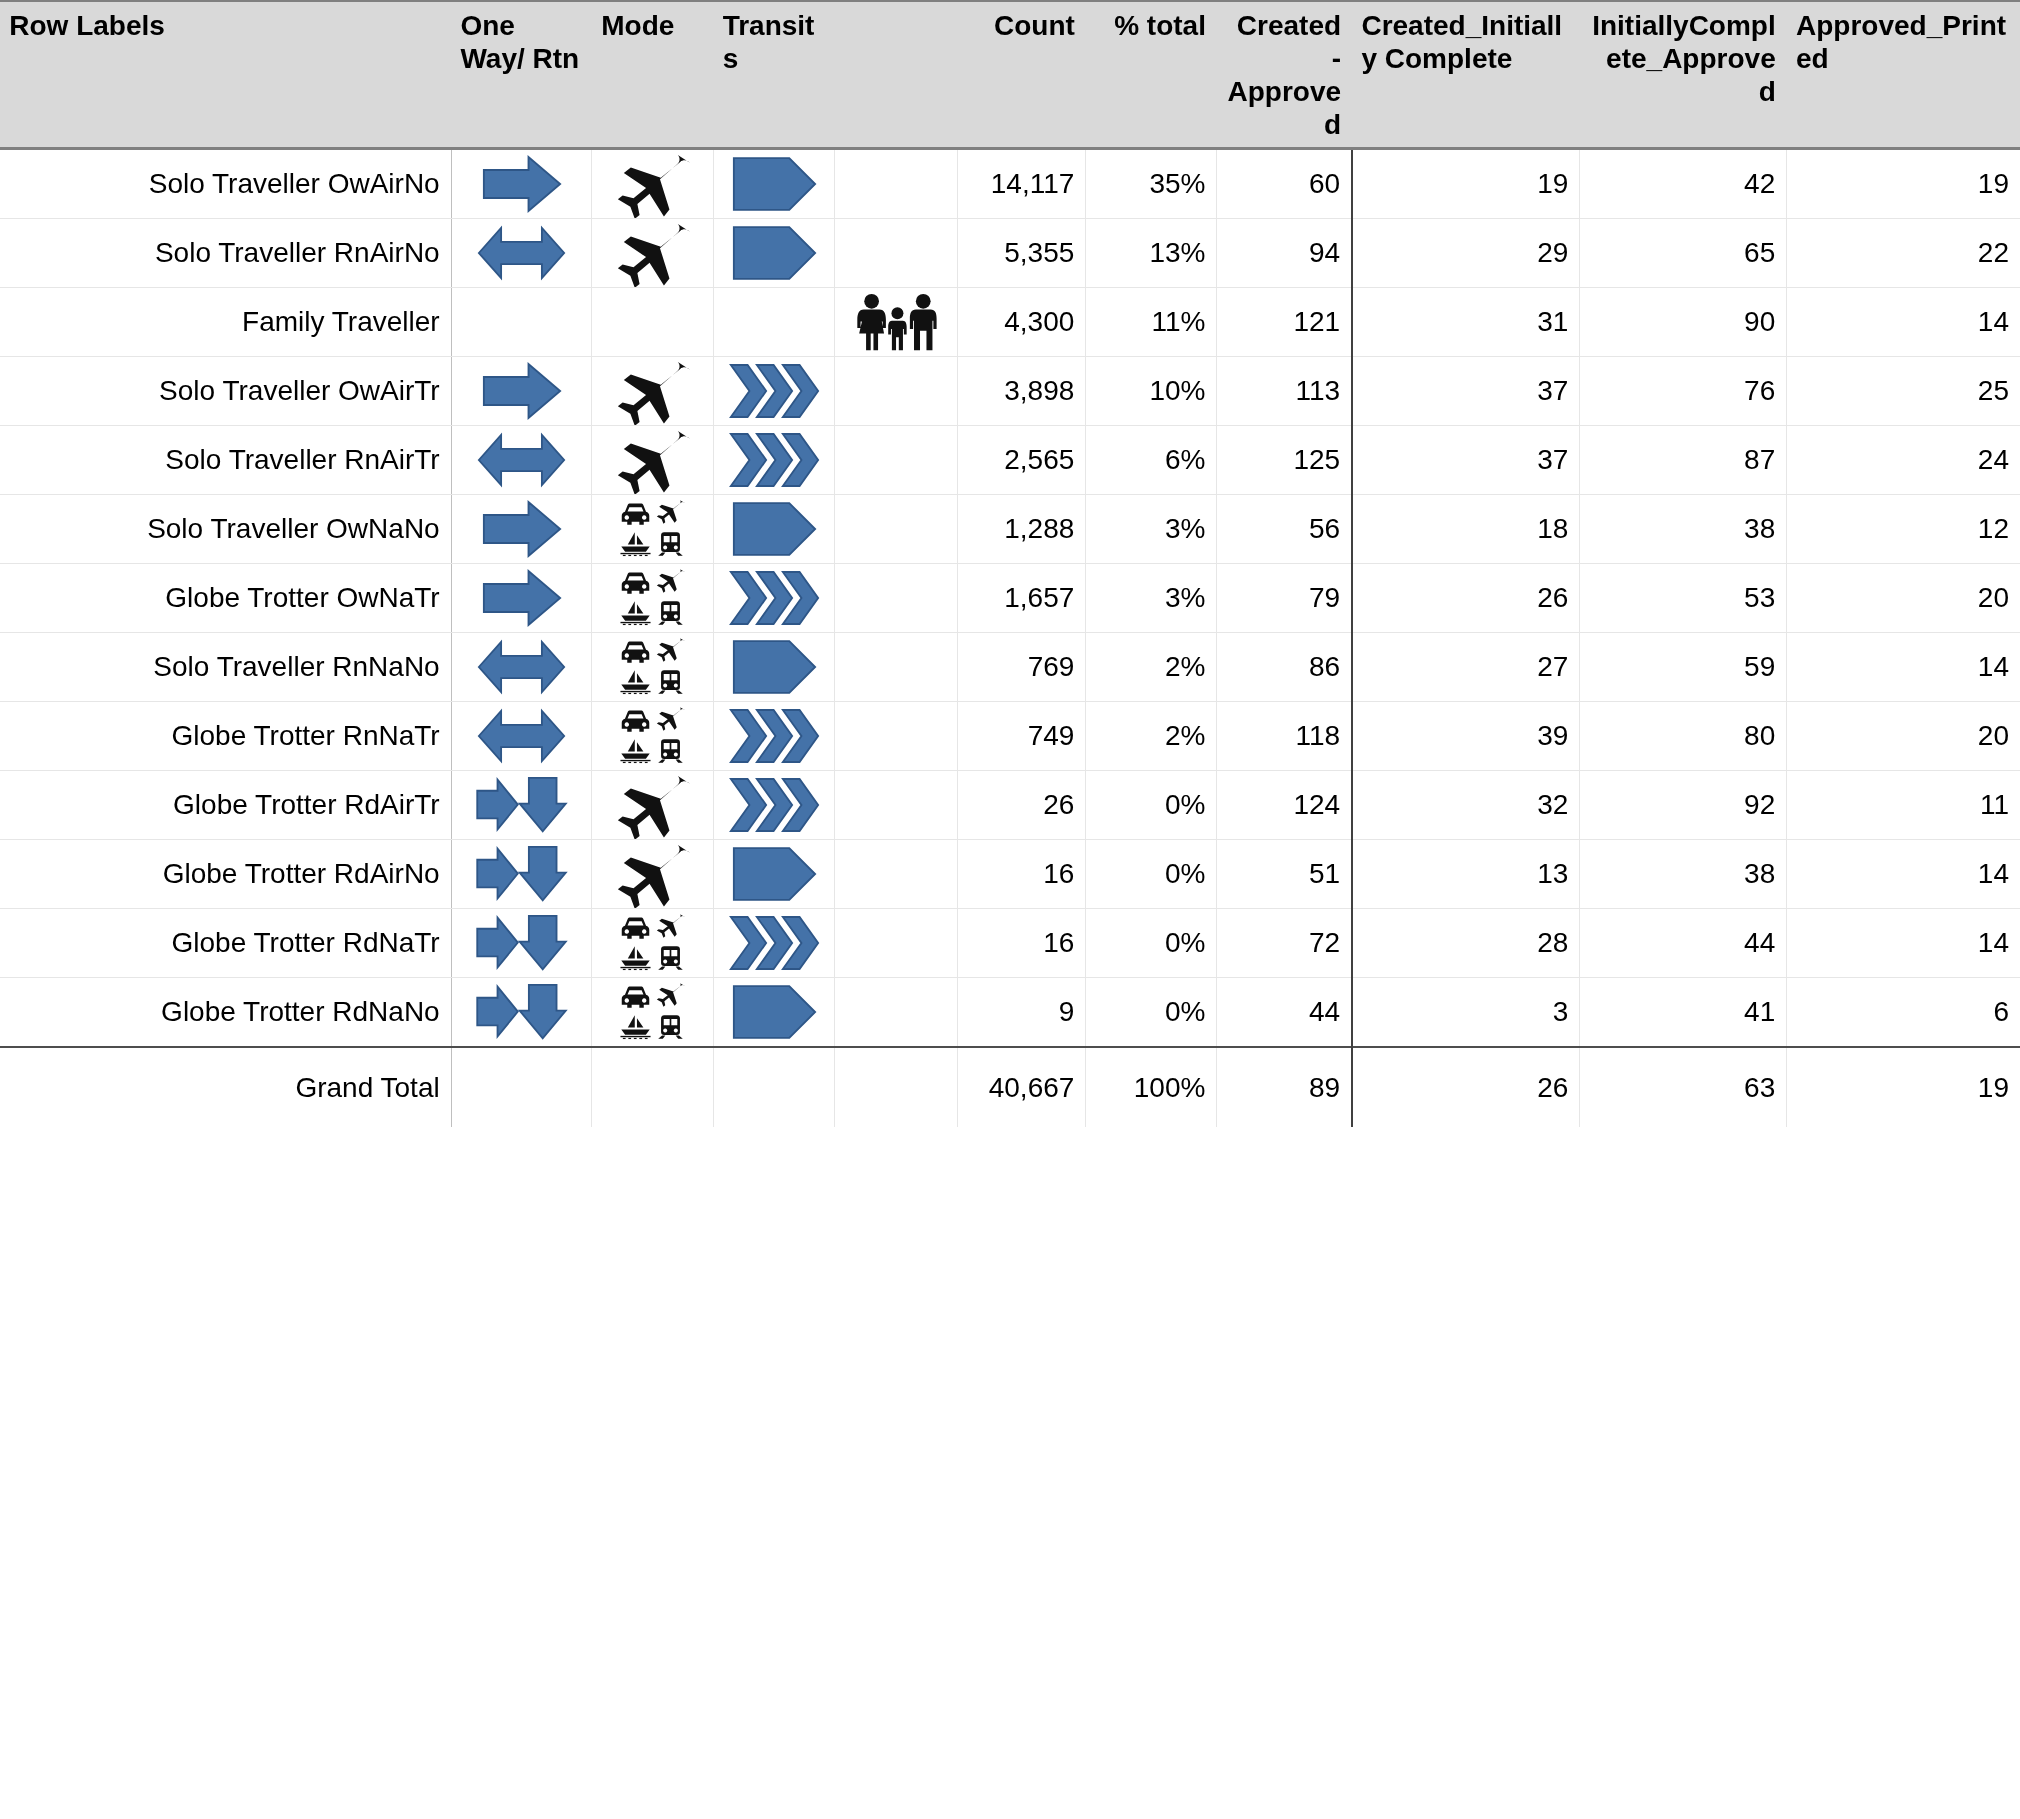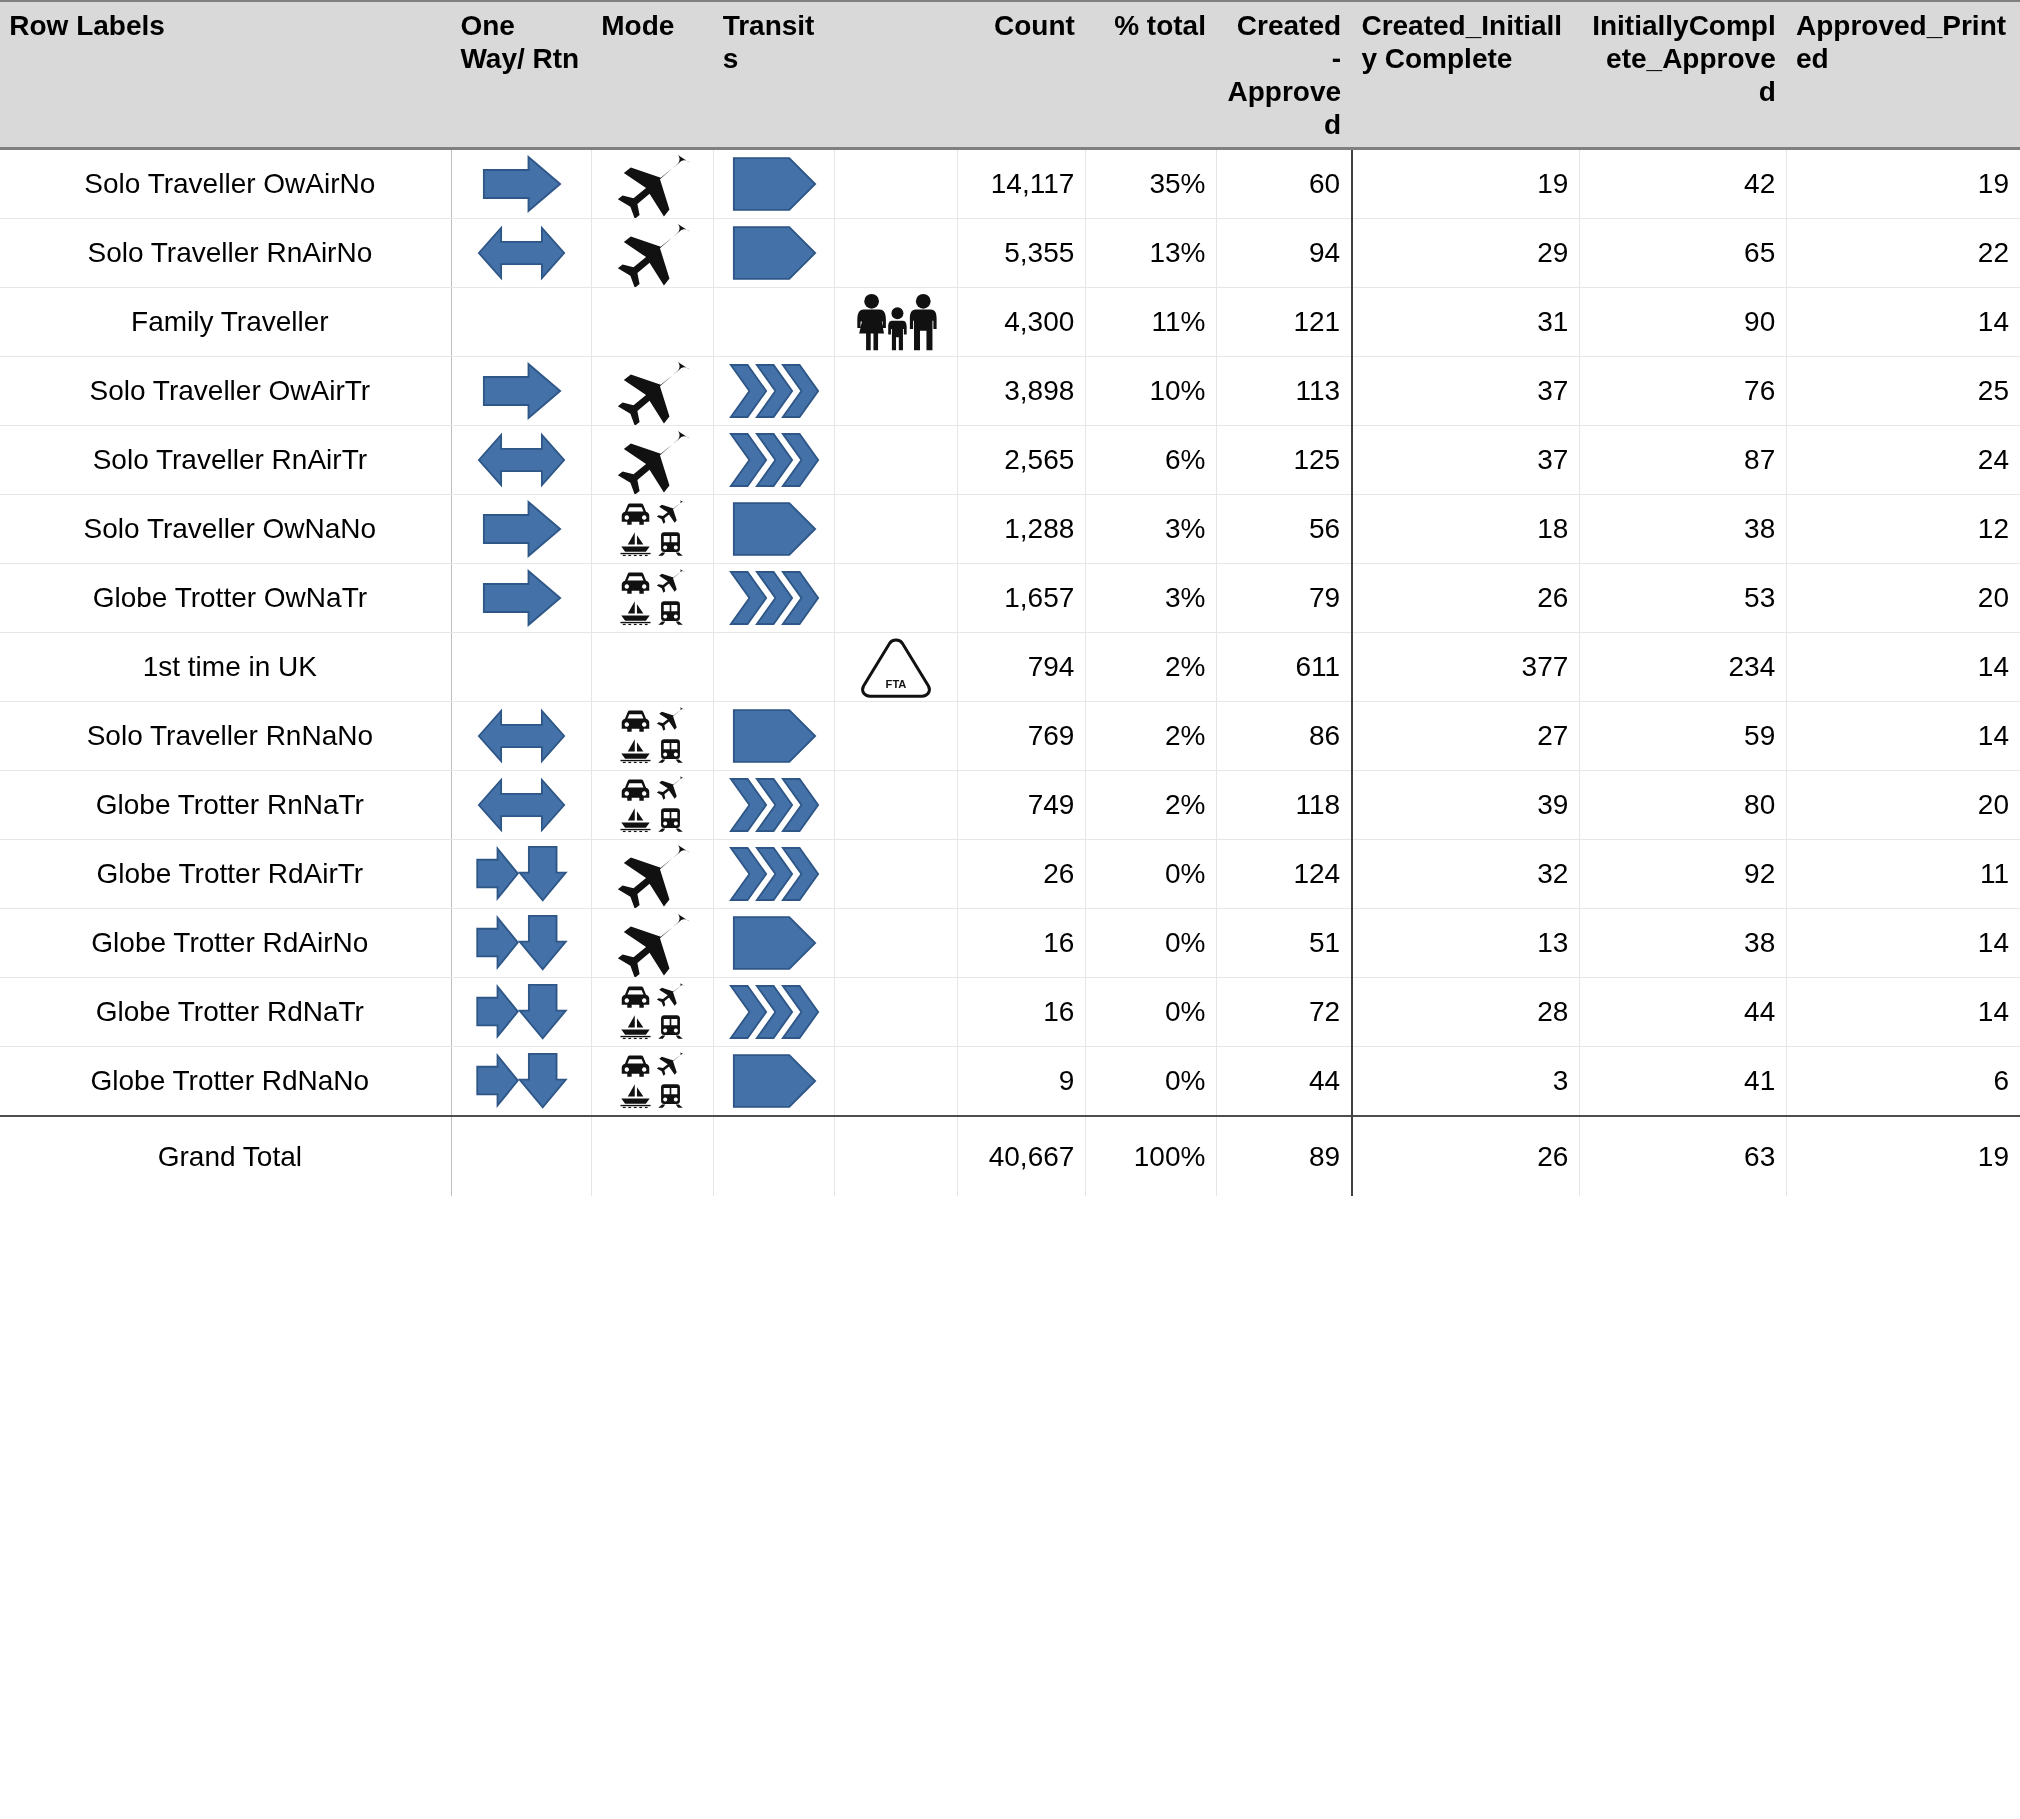--- a/index.html
+++ b/index.html
@@ -57,21 +57,21 @@
     height: 68px;
     font-size: 28px;
     color: #000;
     border-bottom: 0.9px solid #e6e6e6;
     vertical-align: middle;
     padding: 0 11px 0 9.3px;
     white-space: nowrap;
     overflow: hidden;
   }
   tbody td.label {
-    text-align: center;
+    text-align: right;
     border-right: 0.9px solid #bfbfbf;
     padding-left: 20px;
   }
   tbody td.num { text-align: right; }
   tbody td.icons {
     text-align: center;
     padding: 0;
     border-right: 0.9px solid #e6e6e6;
   }
   tbody td.special {
@@ -395,40 +395,20 @@
           </td>
           <td class="special"></td>
           <td class="num cellgrid">1,657</td>
           <td class="num cellgrid">3%</td>
           <td class="num">79</td>
           <td class="num sepleft cellgrid">26</td>
           <td class="num cellgrid">53</td>
           <td class="num">20</td>
         </tr>
         <tr>
-          <td class="label">1st time in UK</td>
-          <td class="icons"></td>
-          <td class="icons"></td>
-          <td class="icons"></td>
-          <td class="special">
-            <span class="icon-wrap">
-              <svg width="80" height="63" viewBox="0 0 86 68" style="font-size:30px">
-                <path class="outl" d="M36 8 C39 3 47 3 50 8 L78 54 C81 60 77 65 71 65 L15 65 C9 65 5 60 8 54 Z"></path>
-                <text class="ftatxt" x="43" y="56">FTA</text>
-              </svg>
-            </span>
-          </td>
-          <td class="num cellgrid">794</td>
-          <td class="num cellgrid">2%</td>
-          <td class="num">611</td>
-          <td class="num sepleft cellgrid">377</td>
-          <td class="num cellgrid">234</td>
-          <td class="num">14</td>
-        </tr>
-        <tr>
           <td class="label">Solo Traveller RnNaNo</td>
           <td class="icons">
             <span class="icon-wrap">
               <svg width="89" height="58" viewBox="0 0 96 62">
                 <path class="blue" d="M2 31 L26 4 L26 19 L70 19 L70 4 L94 31 L70 58 L70 43 L26 43 L26 58 Z"></path>
               </svg>
             </span>
           </td>
           <td class="icons">
             <span class="icon-wrap">

